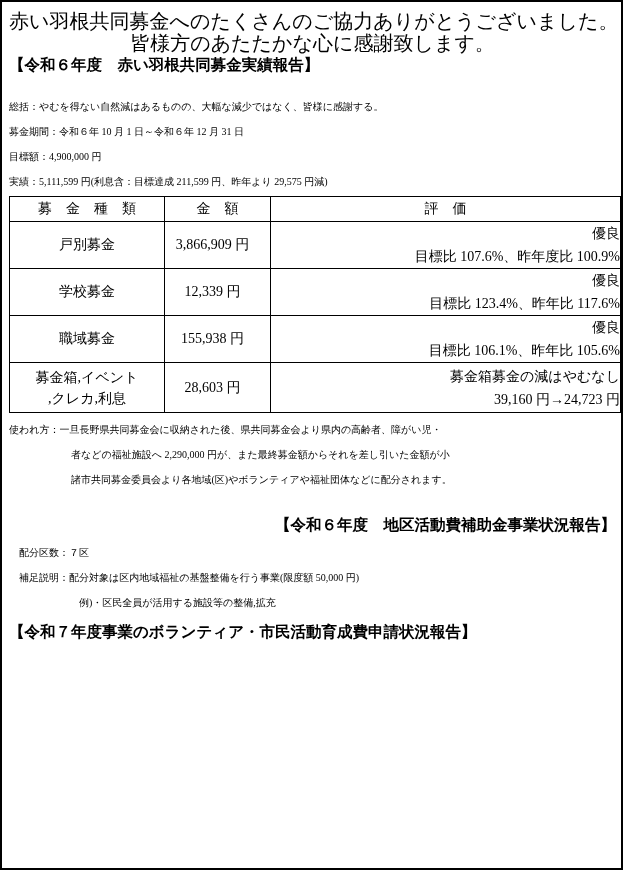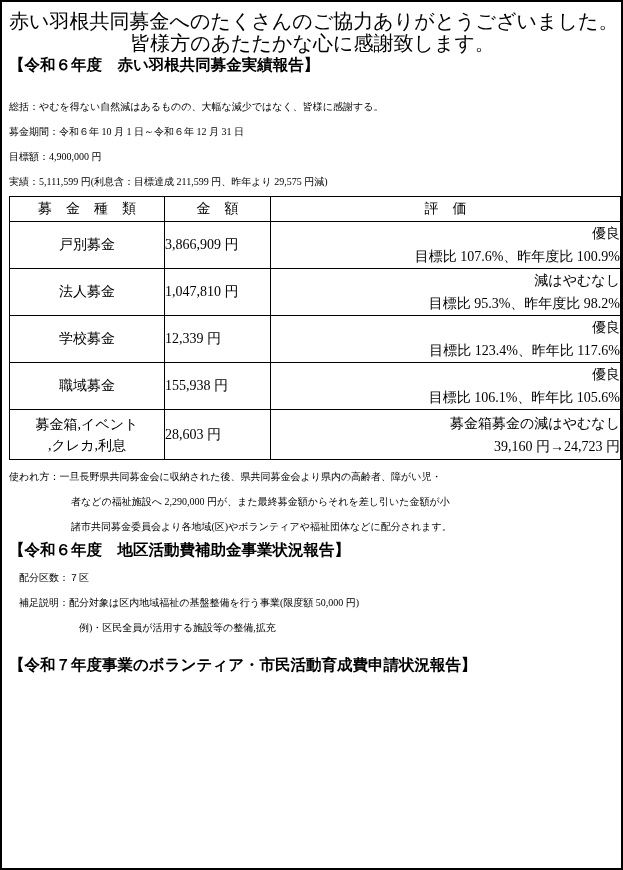--- a/index.html
+++ b/index.html
@@ -23,22 +23,22 @@
     white-space:nowrap;
     text-align:center;
   }
   .heading{
     font-weight:bold;
     font-size:15.5px;
     line-height:22px;
     white-space:nowrap;
   }
   .h1{}
-  .h2{}
-  .h3{margin-top:14px;}
+  .h2{margin-top:22px;text-align:right;}
+  .h3{margin-top:6px;}
   .body-line{
     font-size:10px;
     line-height:25px;
     white-space:nowrap;
   }
   .info-block{margin-top:18px;}
   .sub{padding-left:10px;}
   .hang{padding-left:62px;}
   .ex1{padding-left:70px;}
   .ex2{padding-left:86px;}
@@ -55,21 +55,21 @@
     border:1px solid #000;
     padding:0;
     font-size:14px;
     font-weight:normal;
     vertical-align:middle;
   }
   tr.thead{height:25px;}
   tr.drow{height:47px;}
   tr.drow-last{height:50px;}
   .c-type{text-align:center;}
-  .c-amt{text-align:left;padding-right:10px !important;}
+  .c-amt{text-align:center;padding-right:10px !important;}
   .c-eval{text-align:right;}
   .c-eval div{line-height:23px;}
   .c-type div{line-height:21px;}
 </style>
 </head>
 <body>
 
 <div class="page">
 
   <div class="intro-line">赤い羽根共同募金へのたくさんのご協力ありがとうございました。</div>
@@ -95,28 +95,20 @@
         <th class="c-type">募　金　種　類</th>
         <th class="c-type">金　額</th>
         <th class="c-type">評　価</th>
       </tr>
       <tr class="drow">
         <td class="c-type">戸別募金</td>
         <td class="c-amt">3,866,909 円</td>
         <td class="c-eval">
           <div>優良</div>
           <div>目標比 107.6%、昨年度比 100.9%</div>
-        </td>
-      </tr>
-      <tr class="drow">
-        <td class="c-type">法人募金</td>
-        <td class="c-amt">1,047,810 円</td>
-        <td class="c-eval">
-          <div>減はやむなし</div>
-          <div>目標比 95.3%、昨年度比 98.2%</div>
         </td>
       </tr>
       <tr class="drow">
         <td class="c-type">学校募金</td>
         <td class="c-amt">12,339 円</td>
         <td class="c-eval">
           <div>優良</div>
           <div>目標比 123.4%、昨年比 117.6%</div>
         </td>
       </tr>

